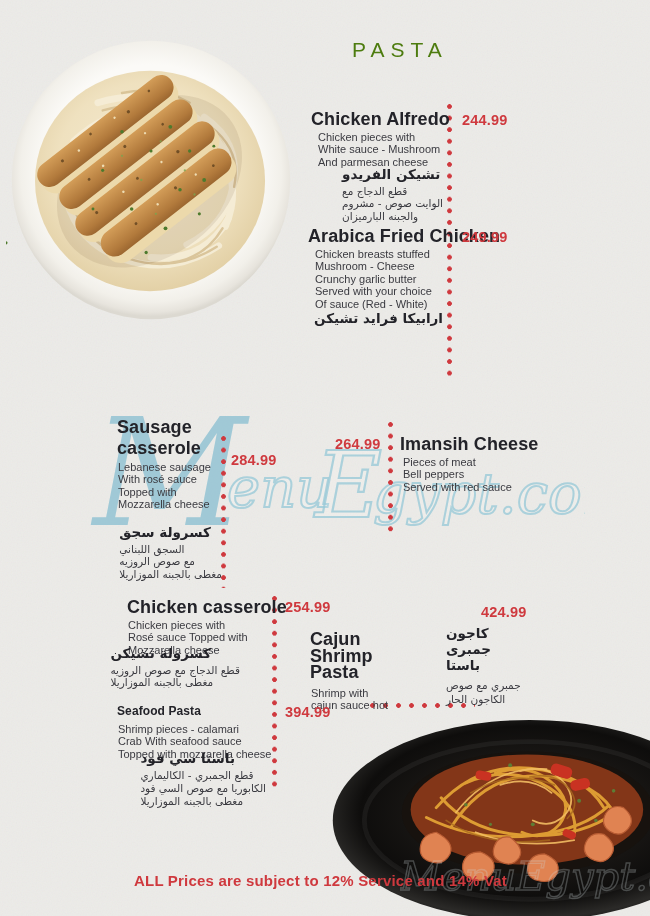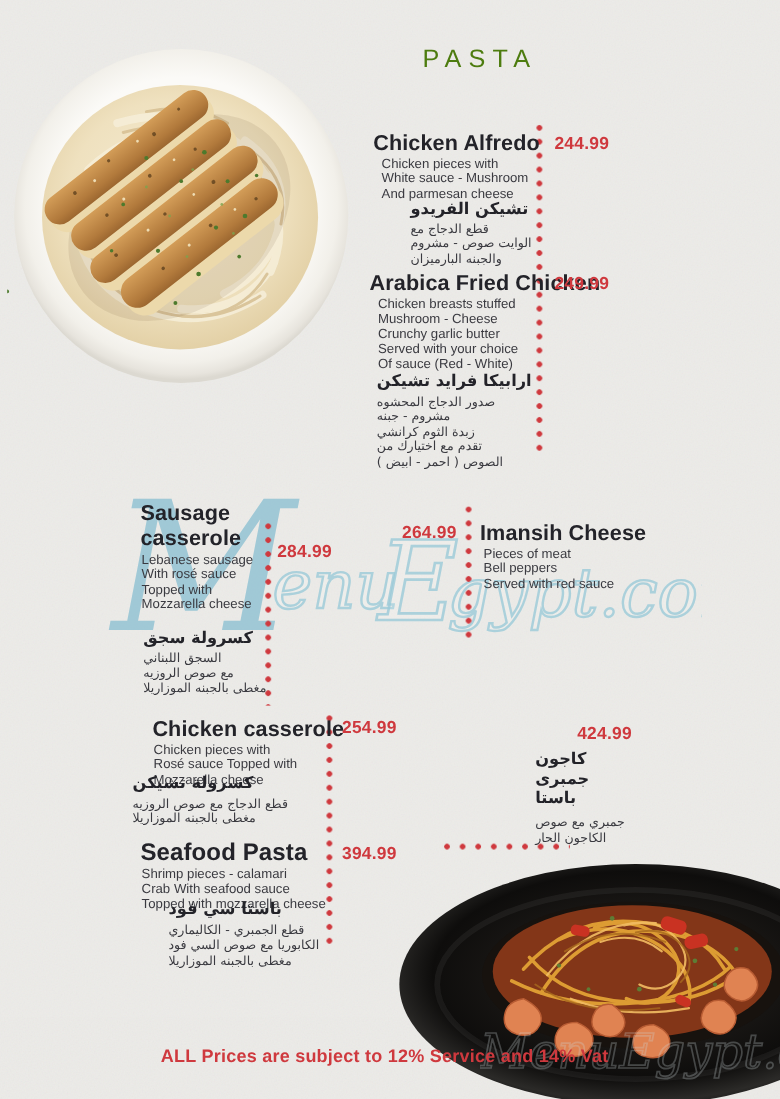--- a/index.html
+++ b/index.html
@@ -17,21 +17,21 @@
       background-image:radial-gradient(circle at 2.5px 2.5px,#cf393e 2.05px,rgba(0,0,0,0) 2.6px);
       background-size:5px 11.6px;}
   .hdots{position:absolute;height:5px;background-repeat:repeat-x;
       background-image:radial-gradient(circle at 2.5px 2.5px,#cf393e 2.05px,rgba(0,0,0,0) 2.6px);
       background-size:13px 5px;}
 
   .price{position:absolute;color:#cf393e;font-weight:700;font-size:14.5px;letter-spacing:.2px;}
 
   .item-en{position:absolute;color:#232329;}
   .name-en{font-weight:700;font-size:18px;line-height:19px;color:#232329;letter-spacing:.1px;}
-  .name-en.big{font-size:20px;}
+  .name-en.big{font-size:12px;}
   .desc-en{padding-left:7px;margin-top:2px;font-size:11px;line-height:12.4px;color:#3a3a40;}
   .desc-en div{white-space:nowrap;}
 
   .item-ar{position:absolute;direction:rtl;text-align:left;font-family:"DejaVu Sans",sans-serif;}
   .name-ar{font-weight:700;font-size:13.5px;line-height:17px;color:#232329;}
   .desc-ar{margin-top:2px;font-size:10.5px;line-height:12.4px;color:#3a3a40;}
   .desc-ar div{white-space:nowrap;}
 
   .footer-note{position:absolute;left:134px;top:872px;color:#cf393e;
       font-weight:700;font-size:15px;letter-spacing:.2px;}
@@ -257,27 +257,20 @@
     <div class="desc-en">
       <div>Chicken breasts stuffed</div>
       <div>Mushroom - Cheese</div>
       <div>Crunchy garlic butter</div>
       <div>Served with your choice</div>
       <div>Of sauce (Red - White)</div>
     </div>
   </div>
   <div class="item-ar" style="right:207px;top:310px">
     <div class="name-ar">ارابيكا فرايد تشيكن</div>
-    <div class="desc-ar">
-      <div>صدور الدجاج المحشوه</div>
-      <div>مشروم - جبنه</div>
-      <div>زبدة الثوم كرانشي</div>
-      <div>تقدم مع اختيارك من</div>
-      <div>الصوص ( احمر - ابيض )</div>
-    </div>
   </div>
   <div class="price" style="left:462px;top:229px">249.99</div>
 
   <div class="item-en" style="left:117px;top:417px">
     <div class="name-en" style="width:92px;line-height:21px">Sausage casserole</div>
     <div class="desc-en" style="padding-left:1px">
       <div>Lebanese sausage</div>
       <div>With rosé sauce</div>
       <div>Topped with</div>
       <div>Mozzarella cheese</div>
@@ -313,20 +306,27 @@
   </div>
   <div class="item-ar" style="right:410px;top:645px">
     <div class="name-ar">كسرولة تشيكن</div>
     <div class="desc-ar">
       <div>قطع الدجاج مع صوص الروزيه</div>
       <div>مغطى بالجبنه الموزاريلا</div>
     </div>
   </div>
   <div class="price" style="left:285px;top:599px">254.99</div>
 
+  <div class="item-en" style="left:310px;top:631px">
+    <div class="name-en" style="width:104px;line-height:16.5px">Cajun Shrimp Pasta</div>
+    <div class="desc-en" style="padding-left:1px;margin-top:6px">
+      <div>Shrimp with</div>
+      <div>cajun sauce hot</div>
+    </div>
+  </div>
   <div class="item-ar" style="right:122px;top:625px">
     <div class="name-ar" style="width:82px;line-height:16px">كاجون جمبرى باستا</div>
     <div class="desc-ar" style="margin-top:6px;line-height:13.5px">
       <div>جمبري مع صوص</div>
       <div>الكاجون الحار</div>
     </div>
   </div>
   <div class="price" style="left:481px;top:604px">424.99</div>
 
   <div class="item-en" style="left:117px;top:702px">

